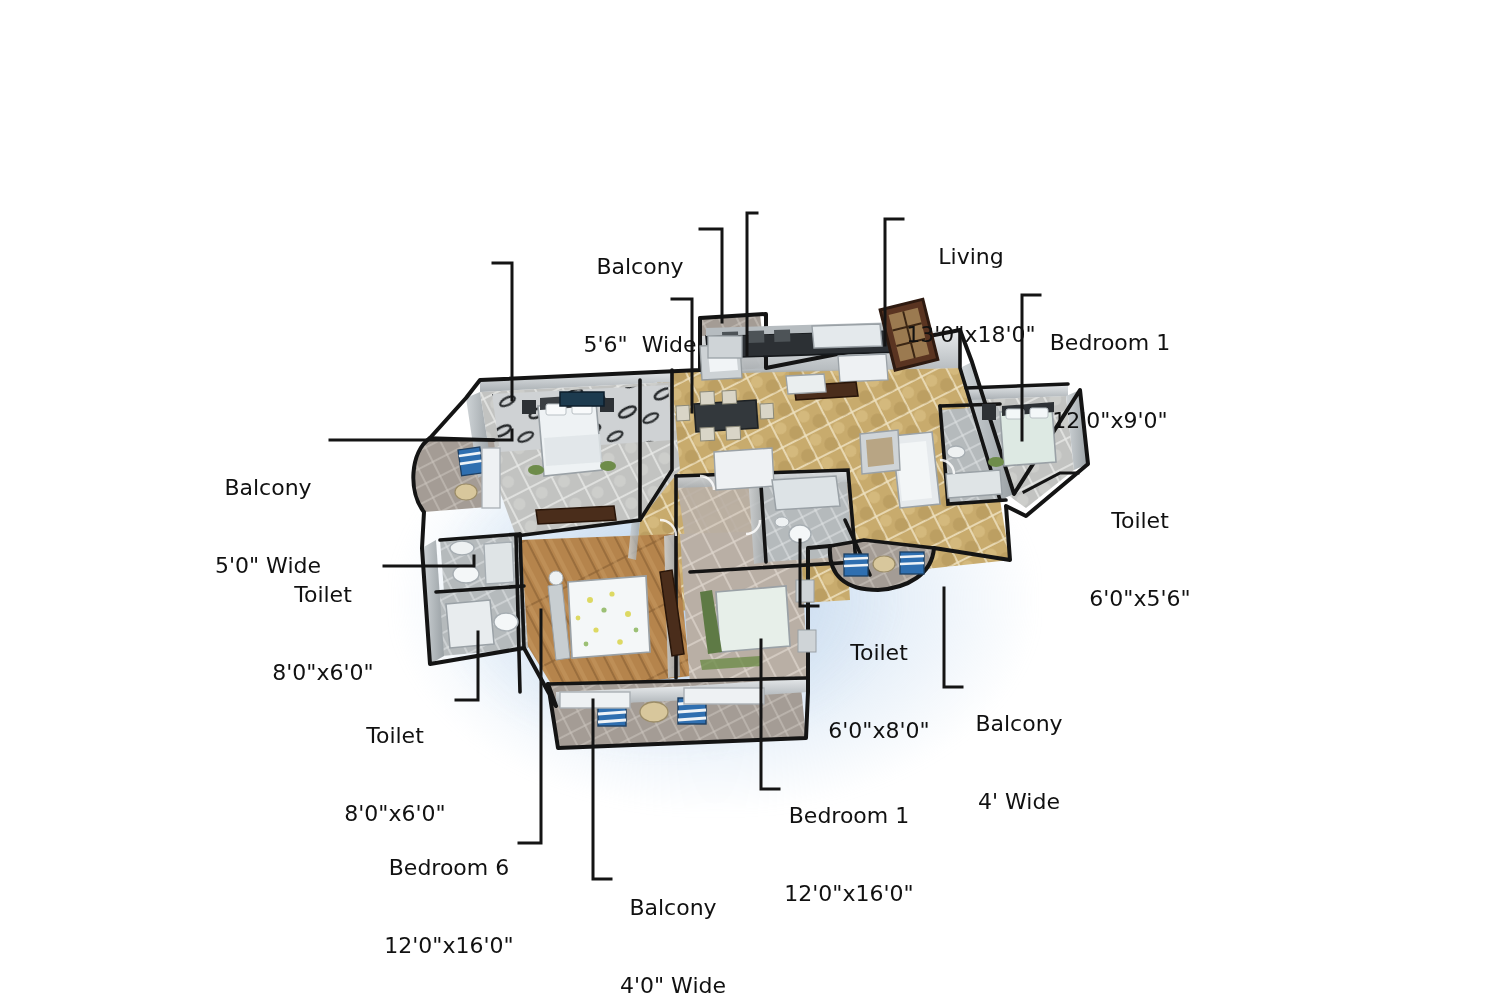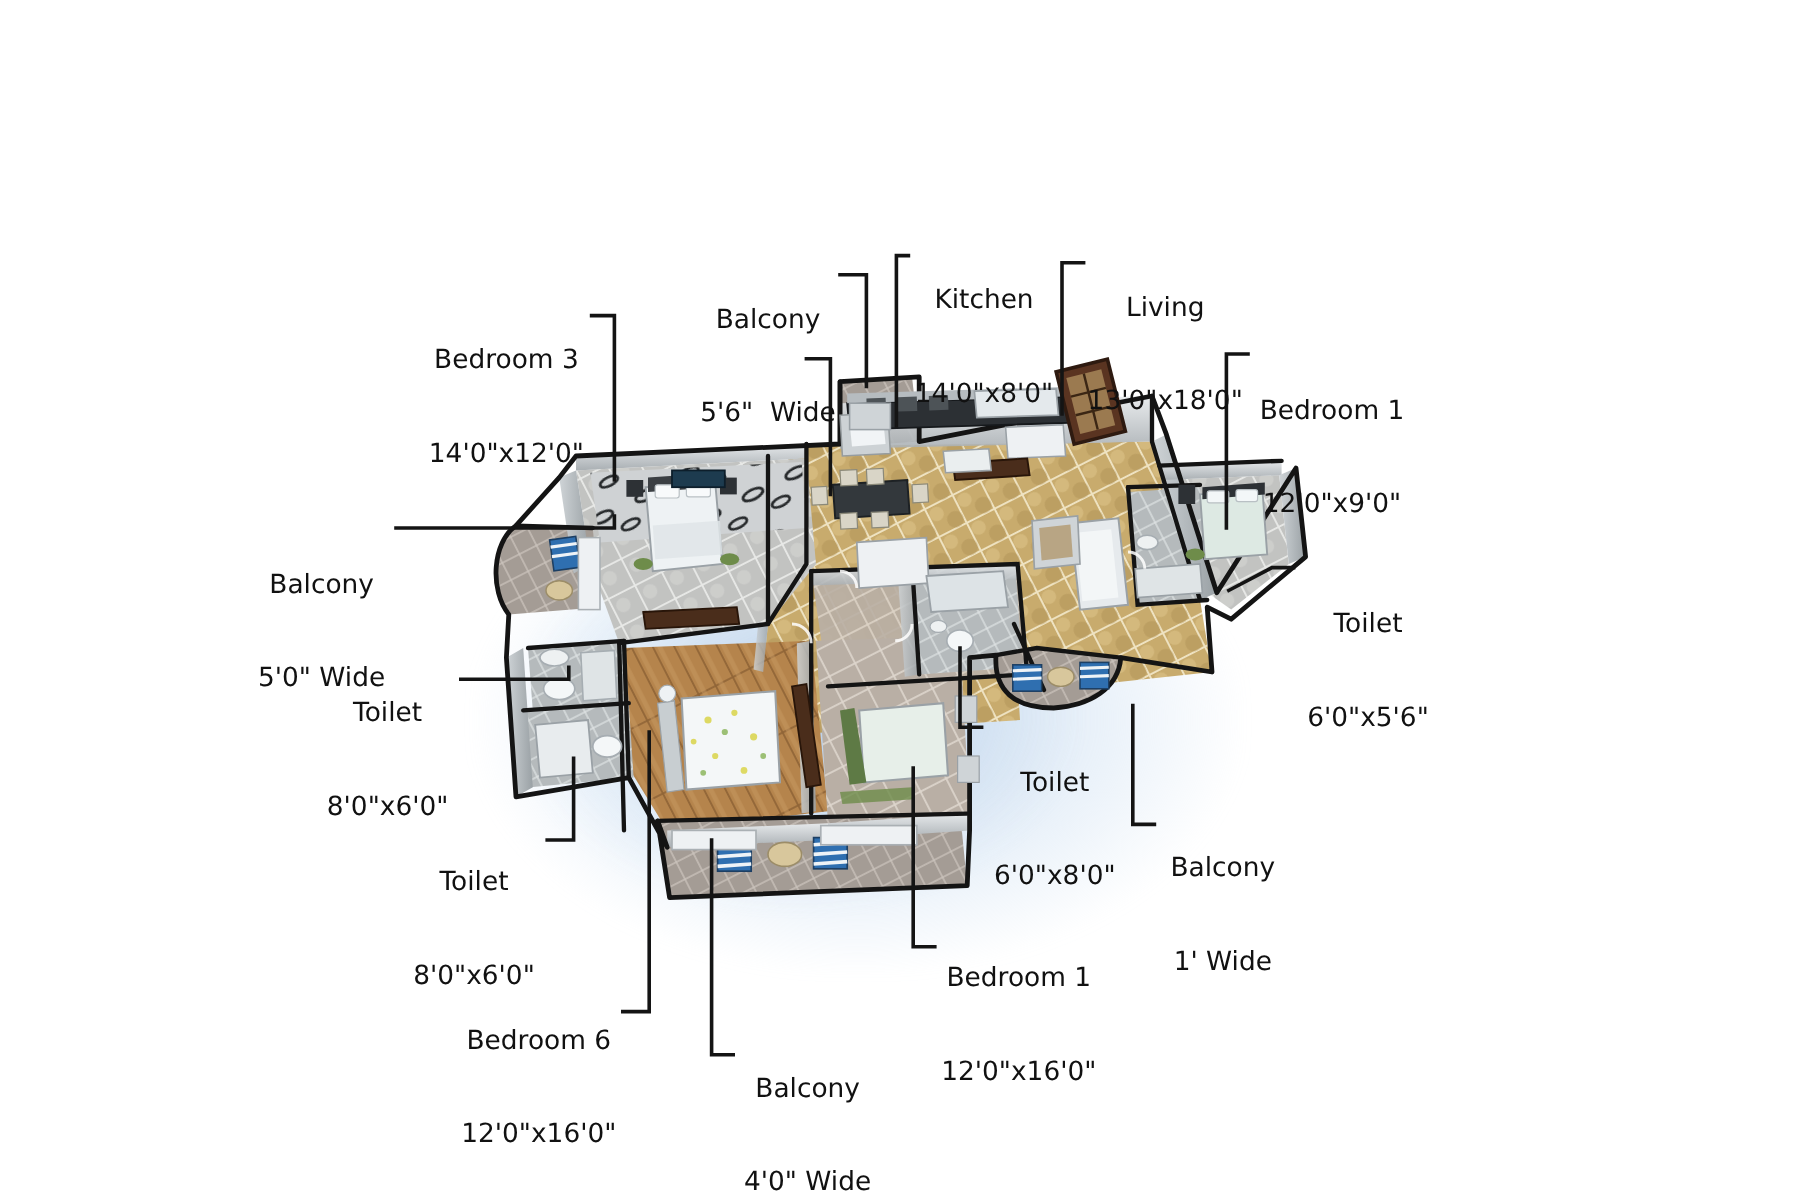--- a/index.html
+++ b/index.html
@@ -370,34 +370,26 @@
       <path d="M962,687 L944,687 L944,588"></path>
 
       <path d="M519,843 L541,843 L541,610"></path>
 
       <path d="M779,789 L761,789 L761,640"></path>
 
       <path d="M611,879 L593,879 L593,700"></path>
     </g>
   </svg>
 
-  <div class="lbl" style="left:352px;top:236px;width:140px;">
-    <span class="l1">Bedroom 3</span>
-    <span class="l2">14'0"x12'0"</span>
-  </div>
 
   <div class="lbl" style="left:578px;top:202px;width:124px;">
     <span class="l1">Balcony</span>
     <span class="l2">5'6"  Wide</span>
   </div>
 
-  <div class="lbl" style="left:757px;top:186px;width:126px;">
-    <span class="l1">Kitchen</span>
-    <span class="l2">14'0"x8'0"</span>
-  </div>
 
   <div class="lbl" style="left:903px;top:192px;width:136px;">
     <span class="l1">Living</span>
     <span class="l2">13'0"x18'0"</span>
   </div>
 
 
   <div class="lbl" style="left:1040px;top:278px;width:140px;">
     <span class="l1">Bedroom 1</span>
     <span class="l2">12'0"x9'0"</span>
@@ -423,21 +415,21 @@
     <span class="l2">8'0"x6'0"</span>
   </div>
 
   <div class="lbl" style="left:818px;top:588px;width:122px;">
     <span class="l1">Toilet</span>
     <span class="l2">6'0"x8'0"</span>
   </div>
 
   <div class="lbl" style="left:962px;top:659px;width:114px;">
     <span class="l1">Balcony</span>
-    <span class="l2">1' Wide</span>
+    <span class="l2">4' Wide</span>
   </div>
 
   <div class="lbl" style="left:379px;top:803px;width:140px;">
     <span class="l1">Bedroom 6</span>
     <span class="l2">12'0"x16'0"</span>
   </div>
 
   <div class="lbl" style="left:779px;top:751px;width:140px;">
     <span class="l1">Bedroom 1</span>
     <span class="l2">12'0"x16'0"</span>

